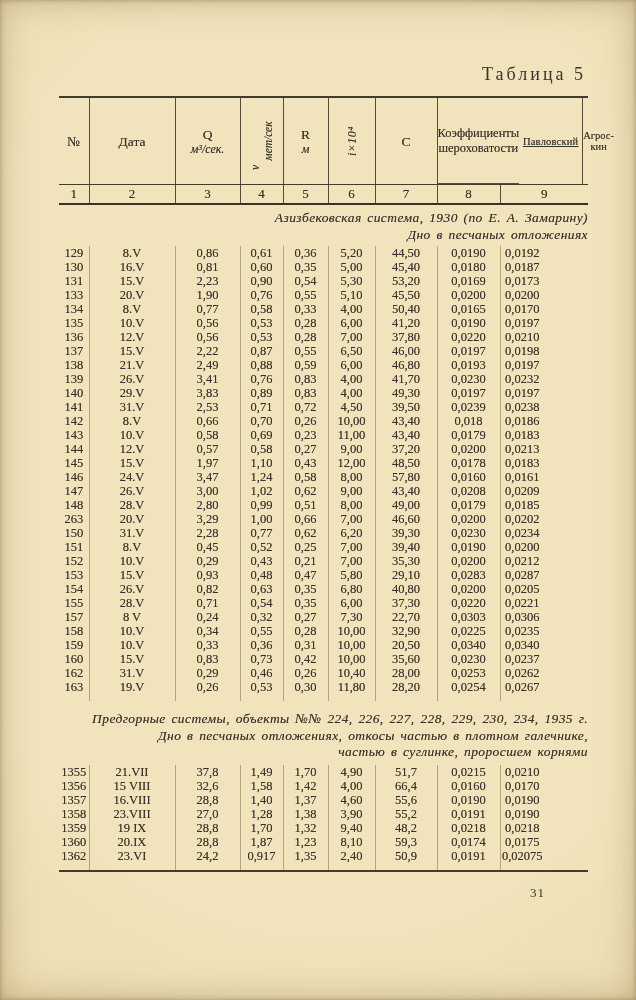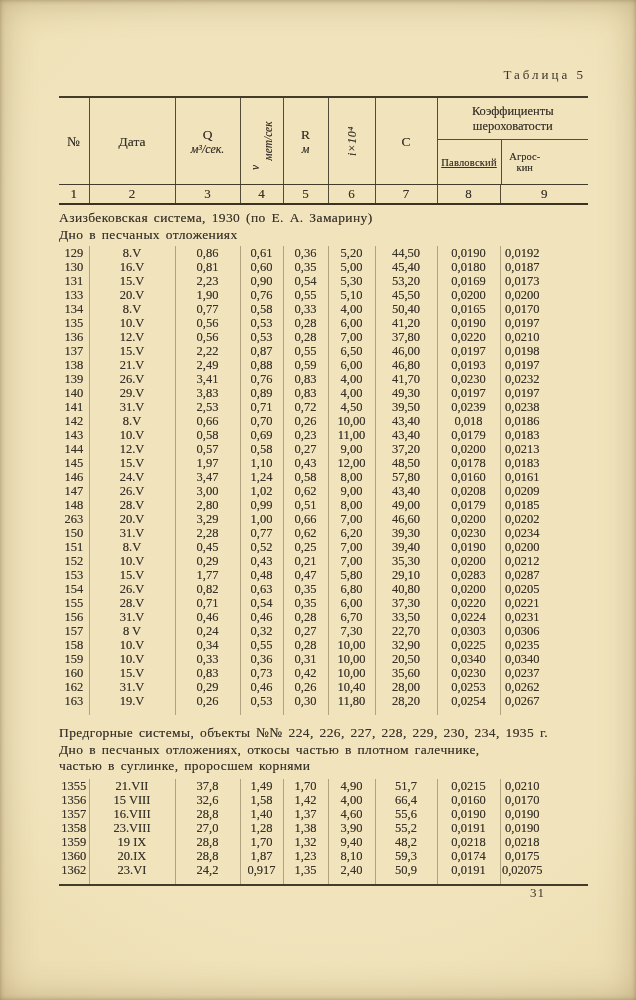--- a/index.html
+++ b/index.html
@@ -10,21 +10,21 @@
     background:#cbb88c;
   }
   .page{
     position:relative;width:636px;height:1000px;overflow:hidden;
     background:radial-gradient(120% 90% at 52% 45%, #f1e4bc 52%, #ecdcb0 74%, #ddca9d 92%, #c9b487 100%);
     box-shadow:inset 0 0 34px rgba(124,99,54,.38), inset 0 0 5px rgba(95,75,40,.45);
     color:#3a342a;
   }
   .table-label{
     padding-top:66px;margin-right:50px;text-align:right;
-    font-size:13px;letter-spacing:3px;line-height:17px;
+    font-size:18px;letter-spacing:3px;line-height:17px;
   }
   table.tbl{
     border-collapse:collapse;table-layout:fixed;
     width:529px;margin:13px 0 0 59px;
     border-bottom:2px solid #433c2b;
     color:#38322a;
     text-shadow:0 0 .4px rgba(56,50,42,.55);
   }
   
   tr.hmain th{
@@ -36,21 +36,21 @@
   .unit{font-style:italic;font-size:12px;line-height:14px;}
   th.vcell{position:relative;}
   .vrot{
     position:absolute;top:50%;left:50%;
     transform:translate(-50%,-50%) rotate(-90deg);
     width:78px;font-style:italic;font-size:11.5px;line-height:13px;
   }
   .vrot .vl1{text-align:left;padding-left:10px;}
   .vrot .vl2{text-align:center;}
   .vrot.single{text-align:center;font-size:12px;letter-spacing:.5px;}
-  .coeff{display:flex;flex-direction:column;height:86px;}
+  .coeff{display:flex;flex-direction:row;height:86px;}
   .coeff-top{
     flex:0 0 41px;display:flex;flex-direction:column;justify-content:center;
     font-size:12.5px;line-height:14.5px;border-bottom:1px solid #544c38;
   }
   .coeff-bot{flex:1;display:flex;align-items:stretch;}
   .coeff-bot .pav{
     width:63px;display:flex;align-items:center;justify-content:center;
     font-size:10.5px;letter-spacing:.2px;text-decoration:underline;
   }
   .coeff-bot .agr{
@@ -58,21 +58,21 @@
     border-left:1px solid #544c38;font-size:10.5px;line-height:11.5px;
     white-space:pre-line;text-align:center;padding-right:40px;
   }
   
   tr.hnums td{
     height:18px;padding:0;text-align:center;font-size:13px;
     border-bottom:2.5px solid #3a3322;
   }
   tr.hnums td + td{border-left:1px solid #544c38;}
   
-  tbody.sect-title td{padding:5px 0 3px;text-align:left;}
+  tbody.sect-title td{padding:5px 0 3px;text-align:right;font-style:italic;}
   tbody.sect-title .t1{
     font-size:13.5px;line-height:16.5px;letter-spacing:.4px;word-spacing:2px;
   }
   tbody.sect-title.s2 td{padding-top:10px;padding-bottom:4px;}
   
   tbody.data td{
     height:14px;line-height:14px;padding:0;text-align:center;
     font-size:12.5px;white-space:nowrap;
   }
   tbody.data td + td{border-left:1px solid rgba(113,97,62,.5);}
@@ -416,21 +416,21 @@
           <td>0,43</td>
           <td>0,21</td>
           <td>7,00</td>
           <td>35,30</td>
           <td>0,0200</td>
           <td>0,0212</td>
         </tr>
         <tr>
           <td>153</td>
           <td>15.V</td>
-          <td>1,77</td>
+          <td>0,93</td>
           <td>0,48</td>
           <td>0,47</td>
           <td>5,80</td>
           <td>29,10</td>
           <td>0,0283</td>
           <td>0,0287</td>
         </tr>
         <tr>
           <td>154</td>
           <td>26.V</td>
@@ -447,31 +447,20 @@
           <td>28.V</td>
           <td>0,71</td>
           <td>0,54</td>
           <td>0,35</td>
           <td>6,00</td>
           <td>37,30</td>
           <td>0,0220</td>
           <td>0,0221</td>
         </tr>
         <tr>
-          <td>156</td>
-          <td>31.V</td>
-          <td>0,46</td>
-          <td>0,46</td>
-          <td>0,28</td>
-          <td>6,70</td>
-          <td>33,50</td>
-          <td>0,0224</td>
-          <td>0,0231</td>
-        </tr>
-        <tr>
           <td>157</td>
           <td>8 V</td>
           <td>0,24</td>
           <td>0,32</td>
           <td>0,27</td>
           <td>7,30</td>
           <td>22,70</td>
           <td>0,0303</td>
           <td>0,0306</td>
         </tr>

